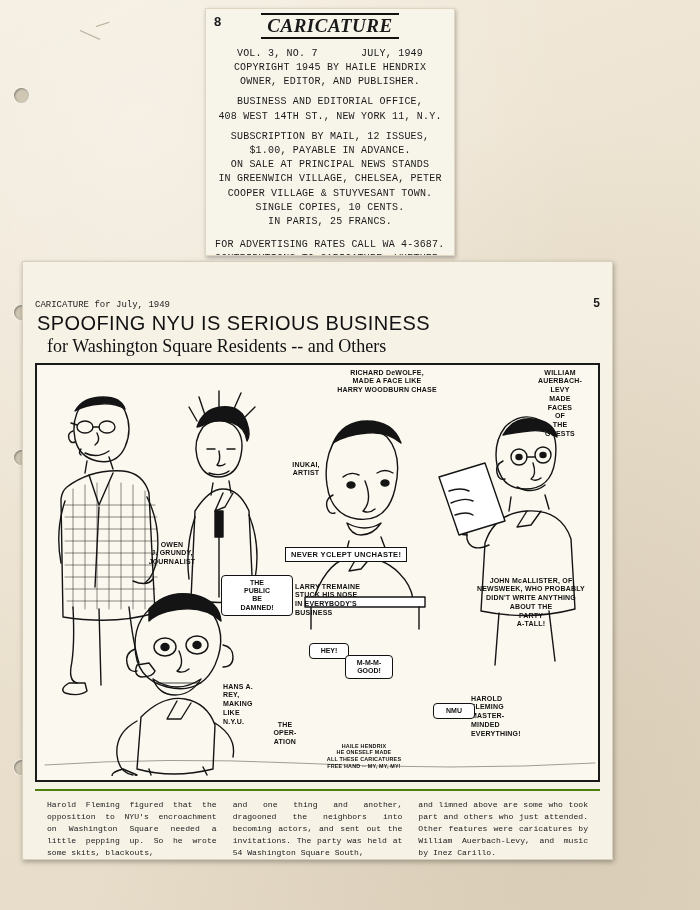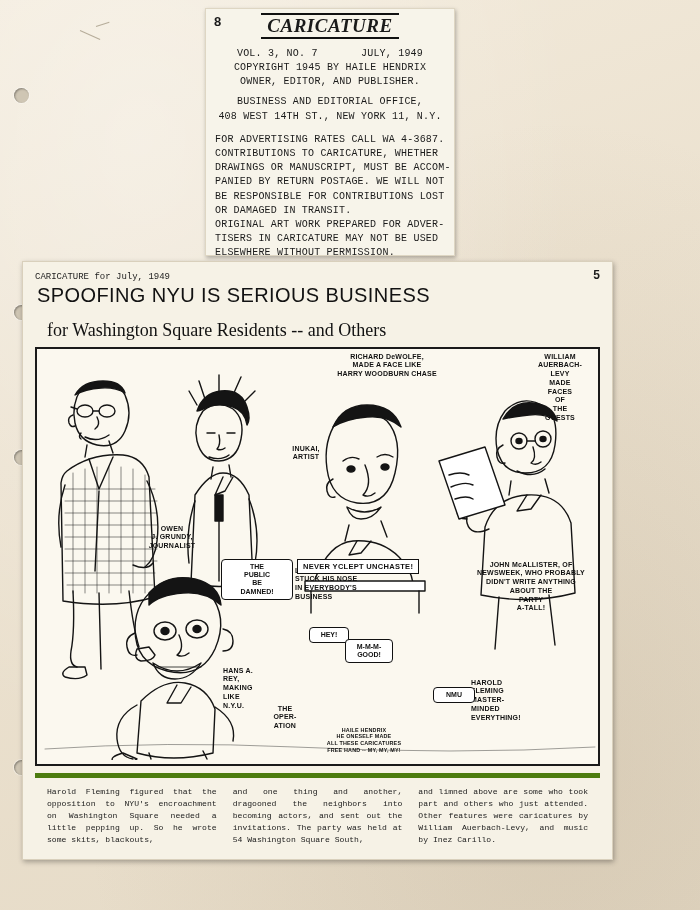--- a/index.html
+++ b/index.html
@@ -117,20 +117,21 @@
     overflow: hidden;
   }
   #article-runhead {
     display: flex;
     justify-content: space-between;
     align-items: baseline;
     padding: 6px 12px 2px 12px;
     font-family: "Liberation Mono", monospace;
     font-size: 9px;
     color: #1d1d1d;
+    margin-top: 28px;
   }
   #article-runhead .pg {
     font-family: "Liberation Sans", sans-serif;
     font-weight: bold;
     font-size: 12px;
   }
   #headline-wrap {
     padding: 0 14px;
   }
   #headline-1 {
@@ -139,21 +140,21 @@
     font-size: 20px;
     letter-spacing: 0.4px;
     color: #121212;
     line-height: 1.1;
   }
   #headline-2 {
     font-family: "Liberation Serif", serif;
     font-size: 18px;
     color: #121212;
     line-height: 1.15;
-    margin-top: 14px;
+    margin-top: 2px;
     margin-left: 10px;
   }
   #cartoon-frame {
     position: relative;
     margin: 6px 12px 0 12px;
     height: 415px;
     border: 2px solid #1a1a1a;
     background: #fbf8ef;
     overflow: hidden;
   }
@@ -191,21 +192,21 @@
     font-weight: bold;
     font-size: 7.5px;
     color: #111;
     padding: 2px 5px;
     letter-spacing: 0.3px;
   }
   #columns {
     display: flex;
     gap: 16px;
     padding: 8px 12px 0 12px;
-    border-top: 5px solid #4d7c0f;
+    border-top: 2px solid #4d7c0f;
     margin: 7px 12px 16px 12px;
   }
   .col {
     width: 33.33%;
     font-family: "Liberation Mono", monospace;
     font-size: 8.1px;
     line-height: 1.5;
     color: #1b1b1b;
     text-align: justify;
     white-space: pre-line;
@@ -248,20 +249,29 @@
       <div class="mast-line">COPYRIGHT 1945 BY HAILE HENDRIX
 OWNER, EDITOR, AND PUBLISHER.</div>
     </div>
 
     <div class="mast-block">
       <div class="mast-line">BUSINESS AND EDITORIAL OFFICE,
 408 WEST 14TH ST., NEW YORK 11, N.Y.</div>
     </div>
 
 
+    <div class="mast-block">
+      <div class="mast-line">SUBSCRIPTION BY MAIL, 12 ISSUES,
+$1.00, PAYABLE IN ADVANCE.
+ON SALE AT PRINCIPAL NEWS STANDS
+IN GREENWICH VILLAGE, CHELSEA, PETER
+COOPER VILLAGE &amp; STUYVESANT TOWN.
+SINGLE COPIES, 10 CENTS.
+IN PARIS, 25 FRANCS.</div>
+    </div>
 
     <div class="mast-block left" style="margin-top:9px;">
       <div class="mast-line">FOR ADVERTISING RATES CALL WA 4-3687.
 CONTRIBUTIONS TO CARICATURE, WHETHER
 DRAWINGS OR MANUSCRIPT, MUST BE ACCOM-
 PANIED BY RETURN POSTAGE. WE WILL NOT
 BE RESPONSIBLE FOR CONTRIBUTIONS LOST
 OR DAMAGED IN TRANSIT.
 ORIGINAL ART WORK PREPARED FOR ADVER-
 TISERS IN CARICATURE MAY NOT BE USED
@@ -511,21 +521,21 @@
 
       <div class="balloon" style="left:184px; top:210px; width:62px;">THE
 PUBLIC
 BE
 DAMNED!</div>
       <div class="balloon" style="left:272px; top:278px; width:30px;">HEY!</div>
       <div class="balloon" style="left:308px; top:290px; width:38px;">M-M-M-
 GOOD!</div>
       <div class="balloon" style="left:396px; top:338px; width:32px;">NMU</div>
 
-      <div class="signbox" style="left:260px; top:182px;margin-top:28px;">NEVER YCLEPT UNCHASTE!</div>
+      <div class="signbox" style="left:248px; top:182px;">NEVER YCLEPT UNCHASTE!</div>
 
       <div class="cap" style="left:192px; top:356px; width:34px; text-align:center;"></div>
     </div>
 
     <div id="columns">
       <div class="col">Harold Fleming figured that the opposition to NYU's encroachment on Washington Square needed a little pepping up. So he wrote some skits, blackouts,</div>
       <div class="col">and one thing and another, dragooned the neighbors into becoming actors, and sent out the invitations. The party was held at 54 Washington Square South,</div>
       <div class="col">and limned above are some who took part and others who just attended. Other features were caricatures by William Auerbach-Levy, and music by Inez Carillo.</div>
     </div>
   </div>

